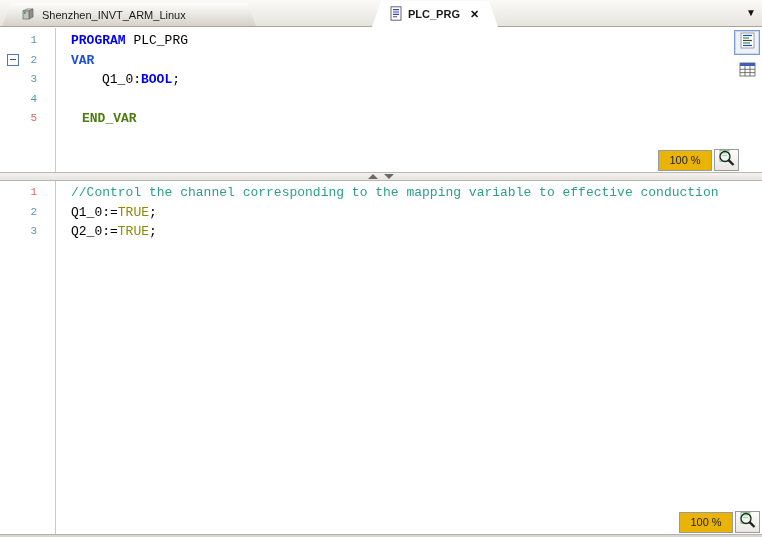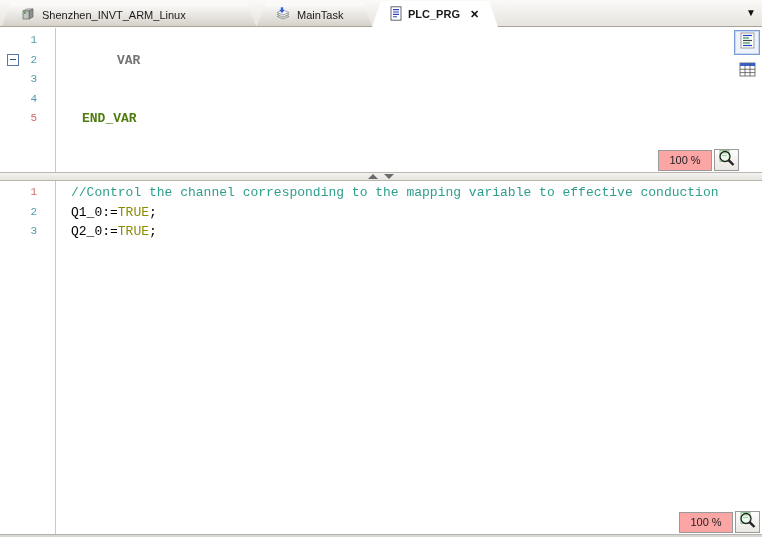--- a/index.html
+++ b/index.html
@@ -41,21 +41,21 @@
   
   .view-toolbar { position:absolute; top:2px; right:2px; display:flex; flex-direction:column; gap:4px; align-items:center; z-index:3; }
   .view-btn { width:26px; height:25px; display:flex; align-items:center; justify-content:center;
               background:transparent; border:1px solid transparent; }
   .view-btn.selected { border:1px solid #7a9cd6; background:#eef3fb; box-shadow:inset 0 0 0 1px #c8d8f0; }
 
   
   .zoom-ctrl { position:absolute; display:flex; align-items:center; gap:2px; z-index:4; }
   .decl-pane .zoom-ctrl { right:23px; bottom:1px; }
   .impl-pane .zoom-ctrl { right:2px; bottom:1px; }
-  .zoom-label { width:54px; height:21px; background:#fca5a5; border:1px solid #9a9a9a;
+  .zoom-label { width:54px; height:21px; background:#eab308; border:1px solid #9a9a9a;
                 font-size:11px; color:#222; display:flex; align-items:center; justify-content:center; }
   .zoom-btn { width:25px; height:22px; border:1px solid #9a9a9a; background:linear-gradient(#fdfdfd,#e9e7e2);
               display:flex; align-items:center; justify-content:center; }
 
   
   .splitter { position:absolute; top:172px; left:0; width:762px; height:9px;
               background:linear-gradient(#f4f3f1,#e6e4df); border-top:1px solid #b9b6b0; border-bottom:1px solid #b9b6b0;
               display:flex; align-items:center; justify-content:center; gap:6px; }
   .tri-up { width:0; height:0; border-left:5px solid transparent; border-right:5px solid transparent; border-bottom:5px solid #6a6a6a; }
   .tri-down { width:0; height:0; border-left:5px solid transparent; border-right:5px solid transparent; border-top:5px solid #6a6a6a; }
@@ -71,31 +71,20 @@
         <svg width="16" height="16" viewBox="0 0 16 16">
           <polygon points="3,5 7,3 13,3 9,5" fill="#e2e2e2" stroke="#666" stroke-width="0.7"></polygon>
           <polygon points="9,5 13,3 13,11 9,13" fill="#8f8f8f" stroke="#666" stroke-width="0.7"></polygon>
           <rect x="3" y="5" width="6" height="8" fill="#c3c3c3" stroke="#666" stroke-width="0.7"></rect>
           <circle cx="4.8" cy="6.8" r="1.1" fill="#3aa63a"></circle>
         </svg>
       </span>
       <span>Shenzhen_INVT_ARM_Linux</span>
     </div>
 
-    <div class="tab inactive" style="left:257px; width:115px;">
-      <span>
-        <svg width="16" height="16" viewBox="0 0 16 16">
-          <polygon points="2,10.5 8,8 14,10.5 8,13" fill="#d9d9d9" stroke="#777" stroke-width="0.6"></polygon>
-          <polygon points="2,8.5 8,6 14,8.5 8,11" fill="#ececec" stroke="#777" stroke-width="0.6"></polygon>
-          <polygon points="2,6.5 8,4 14,6.5 8,9" fill="#f7f7f7" stroke="#777" stroke-width="0.6"></polygon>
-          <polygon points="5.5,1 8.5,1 8.5,3.5 10.5,3.5 7,7.5 3.5,3.5 5.5,3.5" fill="#2f5fd0" stroke="#fff" stroke-width="0.6"></polygon>
-        </svg>
-      </span>
-      <span>MainTask</span>
-    </div>
 
     <div class="tab active" style="left:372px; width:126px;">
       <span>
         <svg width="12" height="15" viewBox="0 0 12 15">
           <rect x="1" y="0.8" width="10" height="13.4" fill="#fff" stroke="#556" stroke-width="0.9"></rect>
           <line x1="3" y1="3.6" x2="9" y2="3.6" stroke="#3344bb" stroke-width="1.1"></line>
           <line x1="3" y1="6" x2="9" y2="6" stroke="#3344bb" stroke-width="1.1"></line>
           <line x1="3" y1="8.4" x2="9" y2="8.4" stroke="#3344bb" stroke-width="1.1"></line>
           <line x1="3" y1="10.8" x2="7" y2="10.8" stroke="#3344bb" stroke-width="1.1"></line>
         </svg>
@@ -104,23 +93,23 @@
       <span class="close">✕</span>
     </div>
 
     <span class="overflow-btn">▼</span>
   </div>
 
   <div class="pane decl-pane">
     <div class="gutter-sep"></div>
     <span class="fold-box"></span>
     <div class="lines">
-        <div class="code-line"><span class="line-num" style="color: rgb(83, 154, 168);">1</span></div>
-        <div class="code-line"><span class="line-num" style="color: rgb(83, 154, 168);">2</span><span class="line-text" style="padding-left: 25px;"><span class="seg-keyword" style="color: #737373; margin-left: 46px;">VAR</span></span></div>
-        <div class="code-line"><span class="line-num" style="color: rgb(83, 154, 168);">3</span></div>
+        <div class="code-line"><span class="line-num" style="color: rgb(83, 154, 168);">1</span><span class="line-text" style="padding-left: 25px;"><span class="seg-keyword" style="color: rgb(0, 0, 238);">PROGRAM</span><span class="seg-plain" style="color: rgb(0, 0, 0);"> PLC_PRG</span></span></div>
+        <div class="code-line"><span class="line-num" style="color: rgb(83, 154, 168);">2</span><span class="line-text" style="padding-left: 25px;"><span class="seg-keyword" style="color: #1d4ed8;">VAR</span></span></div>
+        <div class="code-line"><span class="line-num" style="color: rgb(83, 154, 168);">3</span><span class="line-text" style="padding-left: 56px;"><span class="seg-plain" style="color: rgb(0, 0, 0);">Q1_0:</span><span class="seg-keyword" style="color: rgb(0, 0, 238);">BOOL</span><span class="seg-plain" style="color: rgb(0, 0, 0);">;</span></span></div>
         <div class="code-line"><span class="line-num" style="color: rgb(83, 154, 168);">4</span></div>
         <div class="code-line"><span class="line-num" style="color: rgb(212, 106, 106);">5</span><span class="line-text" style="padding-left: 25px;"><span class="seg-keyword" style="color: #4d7c0f; padding-left: 11px;">END_VAR</span></span></div>
       </div>
 
     <div class="view-toolbar">
       <div class="view-btn selected">
         <span>
           <svg width="17" height="17" viewBox="0 0 17 17">
             <rect x="2" y="1" width="13" height="15" fill="#fff" stroke="#888" stroke-width="0.8"></rect>
             <line x1="4" y1="3.5" x2="13" y2="3.5" stroke="#2244cc" stroke-width="1.2"></line>

